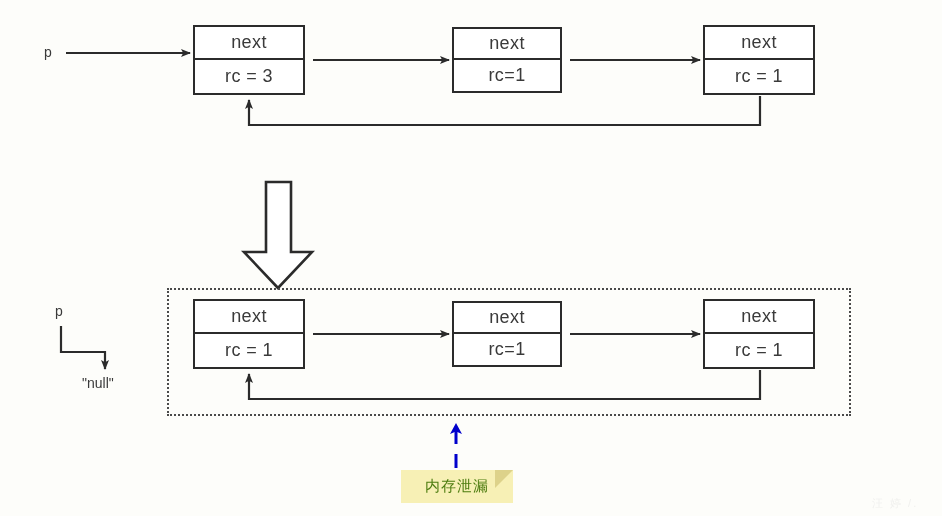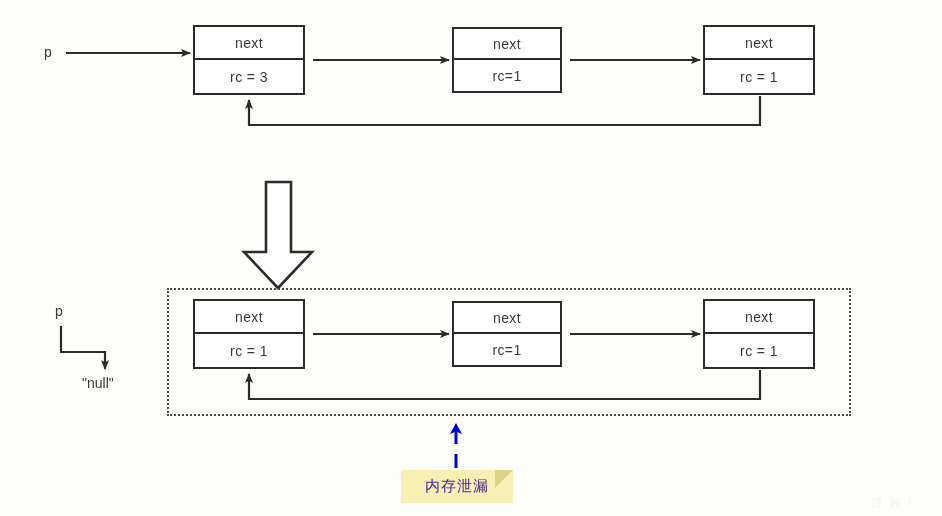--- a/index.html
+++ b/index.html
@@ -28,21 +28,21 @@
     box-sizing: border-box;
     border: 2px solid #2b2b2b;
     background: #ffffff;
   }
   .node-cell {
     box-sizing: border-box;
     height: 50%;
     display: flex;
     align-items: center;
     justify-content: center;
-    font-size: 14px;
+    font-size: 18px;
     color: #3a3a3a;
     letter-spacing: 0.4px;
   }
   .node-cell.top {
     border-bottom: 2px solid #2b2b2b;
   }
   .ptr-label {
     position: absolute;
     font-size: 14px;
     color: #3a3a3a;
@@ -53,21 +53,21 @@
     color: #3a3a3a;
   }
   .leak-note {
     position: absolute;
     box-sizing: border-box;
     background: #f7f0b5;
     display: flex;
     align-items: center;
     justify-content: center;
     font-size: 15px;
-    color: #4c1d95;
+    color: #4d7c0f;
     letter-spacing: 1px;
   }
   .leak-fold {
     position: absolute;
     width: 0;
     height: 0;
     border-left: 18px solid #ddd28a;
     border-bottom: 18px solid transparent;
   }
   .dotted-region {

